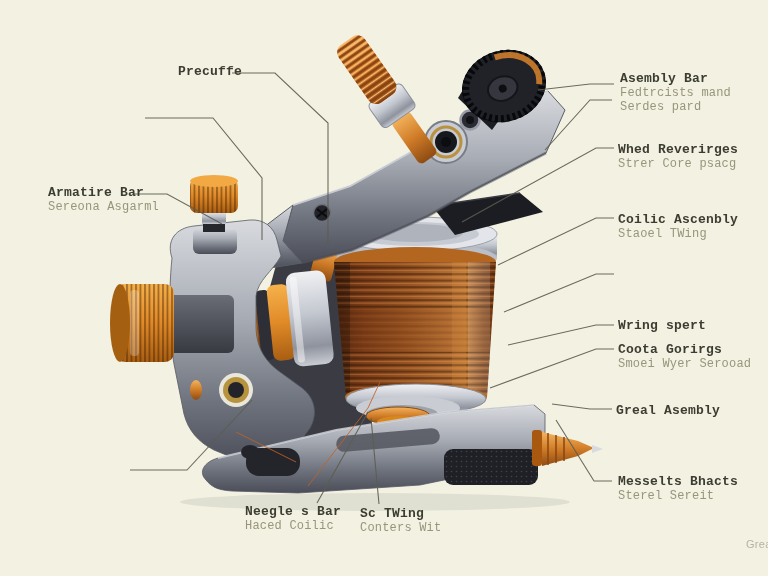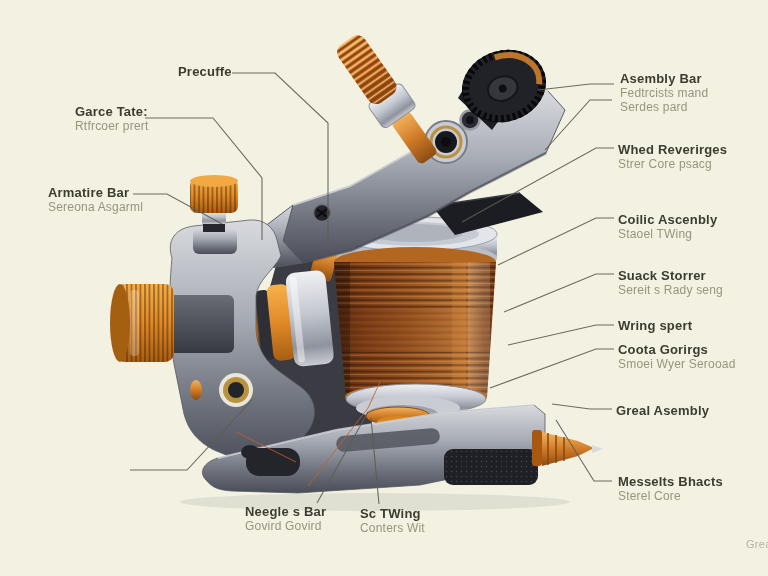--- a/index.html
+++ b/index.html
@@ -2,21 +2,21 @@
 <html><head>
 <meta charset="utf-8">
 <style>
   html,body{margin:0;padding:0;background:#d8d8cc;}
   .stage{
     position:relative;width:768px;height:576px;overflow:hidden;
     background:#f2f1e2;
     font-family:"Liberation Sans","DejaVu Sans",sans-serif;
   }
   svg.art{position:absolute;left:0;top:0;}
-  .callout{position:absolute;line-height:14px;}
+  .callout{position:absolute;line-height:14px;font-family:Liberation Mono, monospace;}
   .c-title{font-size:13px;font-weight:700;color:#3c3c31;letter-spacing:.2px;line-height:15px;}
   .c-sub{font-size:12px;font-weight:400;color:#97957b;letter-spacing:.2px;line-height:13px;margin-top:1px;}
   .watermark{position:absolute;font-size:11px;color:#b5b4a4;letter-spacing:.3px;margin-left:32px;}
 </style>
 </head>
 <body>
 
 <div class="stage">
 
 <svg class="art" width="768" height="576" viewBox="0 0 768 576">
@@ -236,34 +236,30 @@
     <polyline points="490,388 596,349 614,349"></polyline>
     <polyline points="552,404 590,409 612,409"></polyline>
     <polyline points="556,420 594,481 612,481"></polyline>
   </g>
 </svg>
 
 <div class="callout" style="left:178px;top:64px">
   <div class="c-title">Precuffe</div>
 </div>
 
-<div class="callout" style="left:75px;top:104px">
-  <div class="c-title">Garce Tate:</div>
-  <div class="c-sub">Rtfrcoer prert</div>
-</div>
 
 <div class="callout" style="left:48px;top:185px">
   <div class="c-title">Armatire Bar</div>
   <div class="c-sub">Sereona Asgarml</div>
 </div>
 
 
 <div class="callout" style="left:245px;top:504px">
   <div class="c-title">Neegle s Bar</div>
-  <div class="c-sub">Govird Govird</div>
+  <div class="c-sub">Haced Coilic</div>
 </div>
 
 <div class="callout" style="left:360px;top:506px">
   <div class="c-title">Sc TWing</div>
   <div class="c-sub">Conters Wit</div>
 </div>
 
 <div class="callout" style="left:620px;top:71px">
   <div class="c-title">Asembly Bar</div>
   <div class="c-sub">Fedtrcists mand</div>
@@ -273,38 +269,34 @@
 <div class="callout" style="left:618px;top:142px">
   <div class="c-title">Whed Reverirges</div>
   <div class="c-sub">Strer Core psacg</div>
 </div>
 
 <div class="callout" style="left:618px;top:212px">
   <div class="c-title">Coilic Ascenbly</div>
   <div class="c-sub">Staoel TWing</div>
 </div>
 
-<div class="callout" style="left:618px;top:268px">
-  <div class="c-title">Suack Storrer</div>
-  <div class="c-sub">Sereit s Rady seng</div>
-</div>
 
 <div class="callout" style="left:618px;top:318px">
   <div class="c-title">Wring spert</div>
 </div>
 
 <div class="callout" style="left:618px;top:342px">
   <div class="c-title">Coota Gorirgs</div>
   <div class="c-sub">Smoei Wyer Serooad</div>
 </div>
 
 <div class="callout" style="left:616px;top:403px">
   <div class="c-title">Greal Asembly</div>
 </div>
 
 <div class="callout" style="left:618px;top:474px">
   <div class="c-title">Messelts Bhacts</div>
-  <div class="c-sub">Sterel Core</div>
+  <div class="c-sub">Sterel Sereit</div>
 </div>
 
 <div class="watermark" style="left:714px;top:538px">Greal</div>
 
 </div>
 
 </body></html>

